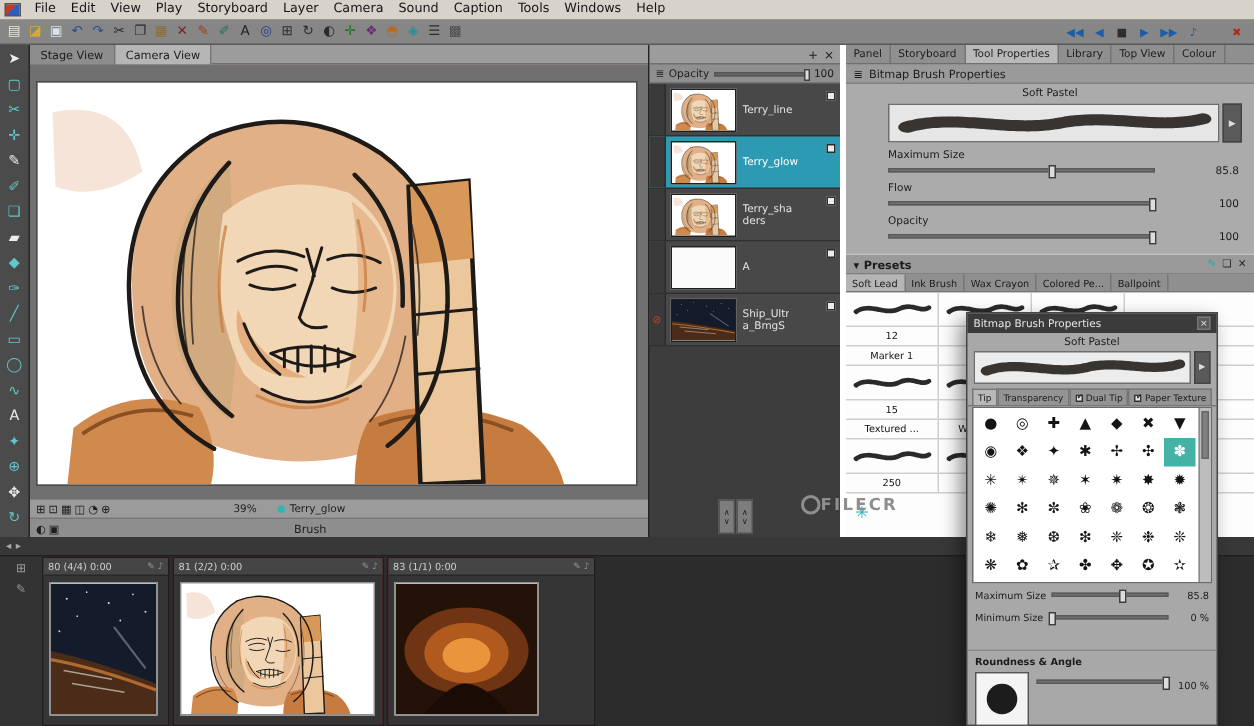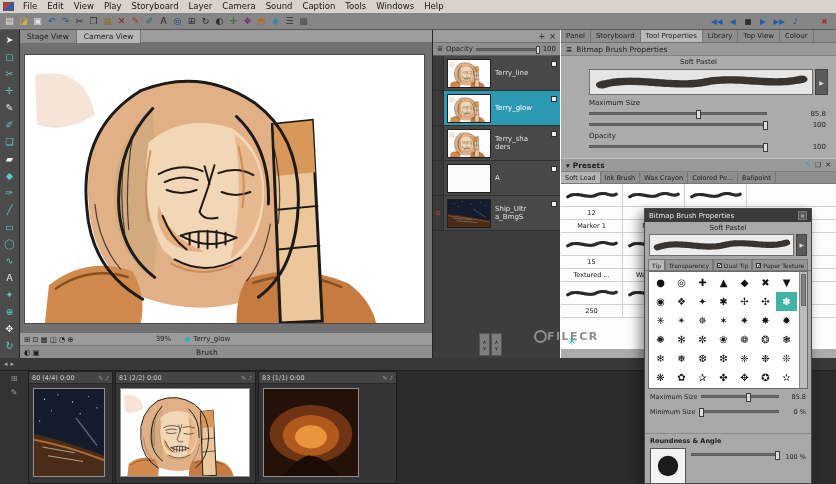--- a/index.html
+++ b/index.html
@@ -47,21 +47,21 @@
 .opslider{flex:1;height:3px;background:#666;border:1px solid #555;position:relative}
 .opslider i{position:absolute;right:-1px;top:-3px;width:4px;height:8px;background:#ddd;border:1px solid #444}
 .lrow{height:35px;display:flex;align-items:center;background:#484848;border-bottom:1px solid #303030;position:relative}
 .lrow.selected{background:#2d9ab3}
 .strip{width:11px;align-self:stretch;background:#3a3a3a;border-right:1px solid #2c2c2c;font-size:7px;color:#d03a2a;text-align:center;line-height:34px}
 .lthumb{width:44px;height:29px;background:#fff;border:1px solid #1f1f1f;margin:0 4px 0 3px;flex:none;overflow:hidden}
 .lname{font-size:7px;color:#e2e2e2;line-height:1.2;overflow:hidden}
 .lrow.selected .lname{color:#fff}
 .lcheck{position:absolute;right:3px;top:5px;width:6px;height:6px;background:#ececec;border:1px solid #2c2c2c}
 
-.rpanel{position:absolute;left:560px;top:30px;width:276px;height:328px;background:#ababab;border-left:1px solid #ffffff;overflow:hidden}
+.rpanel{position:absolute;left:560px;top:30px;width:276px;height:328px;background:#ababab;border-left:4px solid #ffffff;overflow:hidden}
 .rtabs{height:13px;background:#8f8f8f;display:flex;border-bottom:1px solid #6f6f6f}
 .rtab{font-size:7px;line-height:13px;padding:0 5px;border-right:1px solid #757575;white-space:nowrap}
 .rtab.active{background:#b9b9b9}
 .rheader{height:13px;background:#9a9a9a;border-bottom:1px solid #808080;display:flex;align-items:center;gap:4px;padding:0 5px;font-size:7.5px}
 .bname{height:11px;text-align:center;font-size:7px;line-height:12px}
 .previewrow{height:30px;display:flex;align-items:center;padding:0 8px 0 28px;gap:2px}
 .pbox{flex:1;height:26px;background:#e6e6e6;border:1px solid #6e6e6e;overflow:hidden}
 .pbtn{width:13px;height:26px;background:#5a5a5a;color:#ddd;font-size:6px;display:flex;align-items:center;justify-content:center;border:1px solid #444;flex:none}
 .slabel{height:11px;line-height:12px;padding-left:28px;font-size:7px}
 .srow{height:11px;display:flex;align-items:center;padding:0 10px 0 28px}
@@ -432,20 +432,21 @@
       <div class="pbtn" data-name="brush-preview-arrow-button">▶</div>
     </div>
     <div data-name="brush-sliders">
         <div class="slabel" data-name="maximum-size-label">Maximum Size</div>
         <div class="srow" data-name="maximum-size-slider-row">
           <div class="strack" data-name="maximum-size-slider">
             <i data-name="maximum-size-slider-handle" style="left: 62%;"></i>
           </div>
           <span class="sval" data-name="maximum-size-value">85.8</span>
         </div>
+        <div class="slabel" data-name="flow-label">Flow</div>
         <div class="srow" data-name="flow-slider-row">
           <div class="strack" data-name="flow-slider">
             <i data-name="flow-slider-handle" style="left: 100%;"></i>
           </div>
           <span class="sval" data-name="flow-value">100</span>
         </div>
         <div class="slabel" data-name="opacity-label">Opacity</div>
         <div class="srow" data-name="opacity-slider-row">
           <div class="strack" data-name="opacity-slider">
             <i data-name="opacity-slider-handle" style="left: 100%;"></i>

